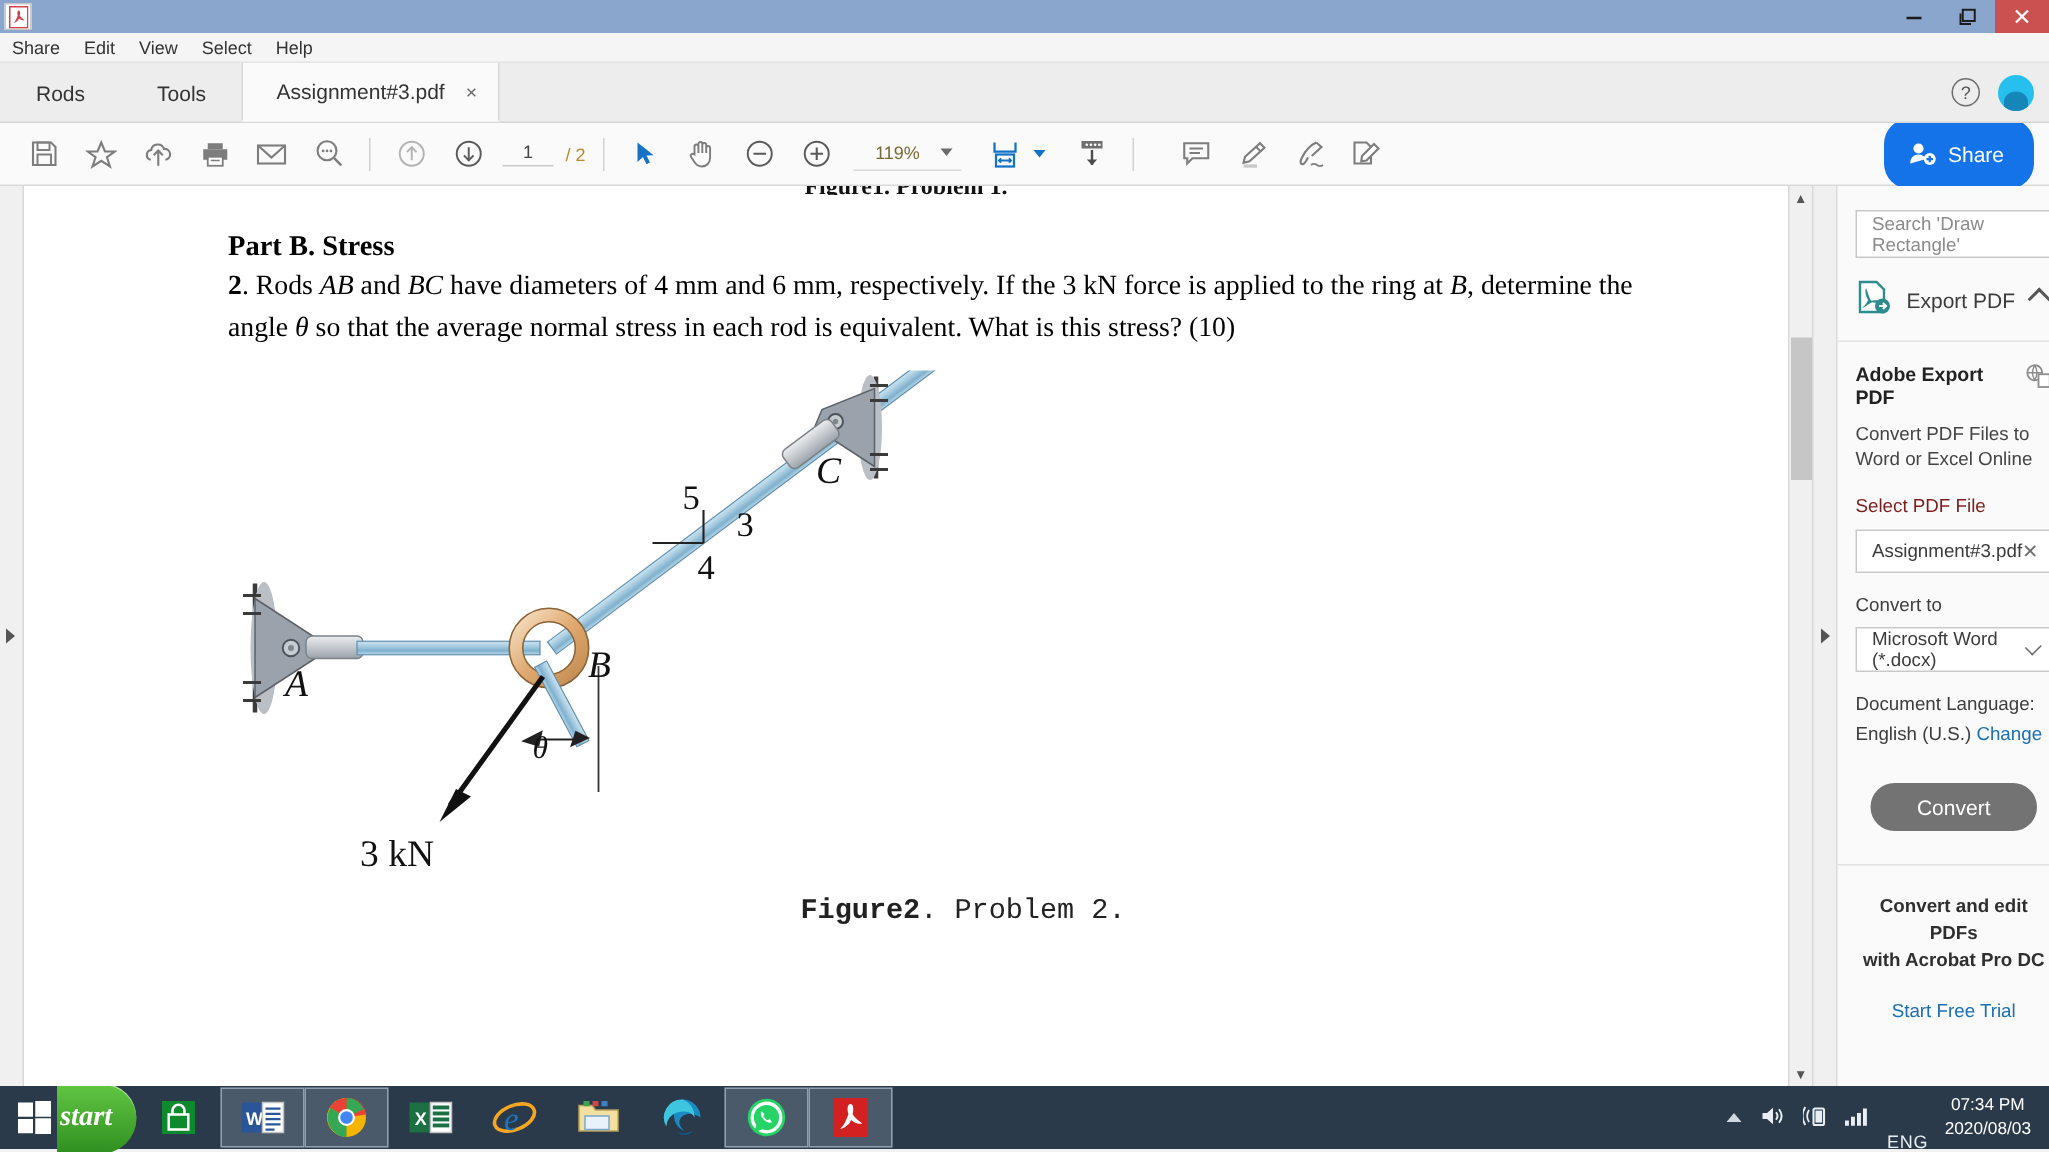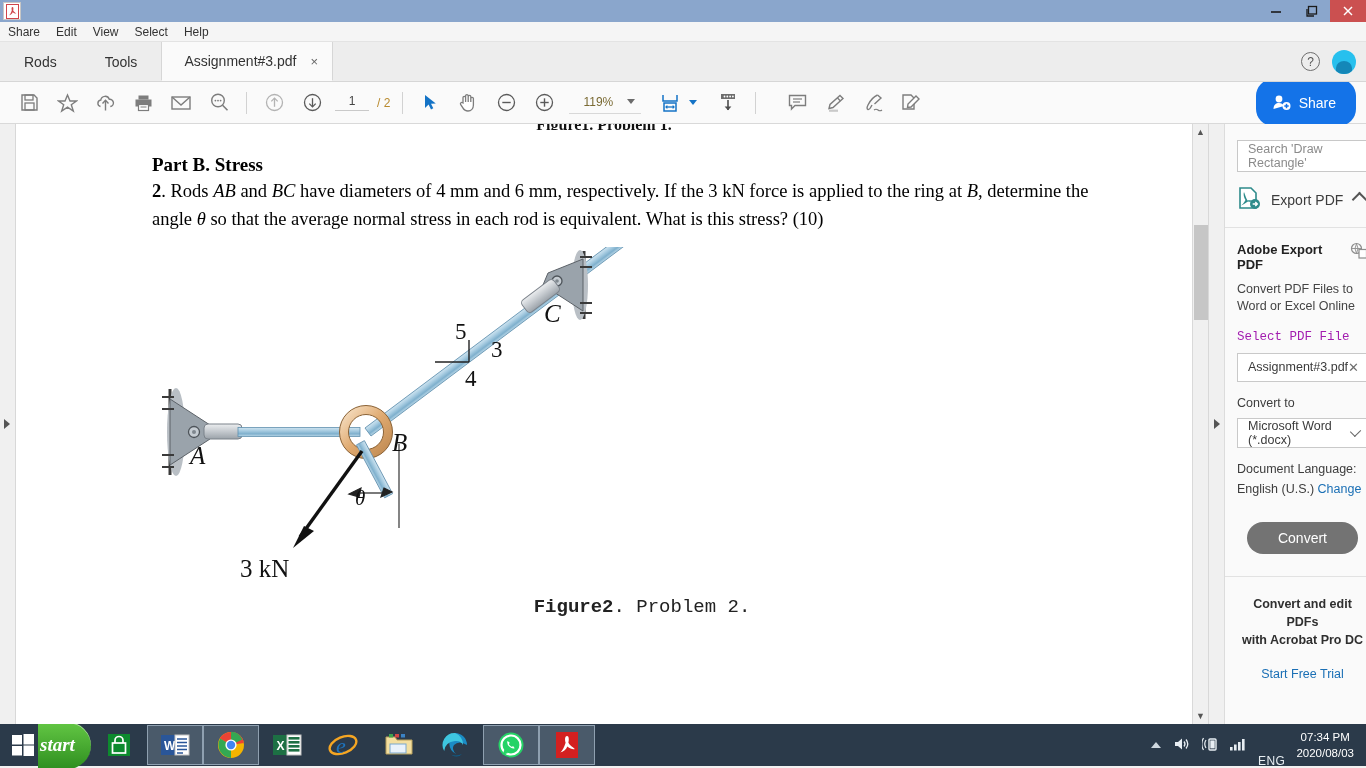--- a/index.html
+++ b/index.html
@@ -97,21 +97,21 @@
   .p-export{display:flex;align-items:center;gap:10px;padding:14px 12px;border-bottom:1px solid #e2e2e2;}
   .p-export .lbl{font-size:14px;color:#3c3c3c;flex:1;}
   .chev-up{width:11px;height:11px;border-left:2px solid #555;border-top:2px solid #555;
      transform:rotate(45deg);margin-right:3px;}
   .chev-dn{width:9px;height:9px;border-right:1.6px solid #666;border-bottom:1.6px solid #666;
      transform:rotate(45deg);margin-bottom:3px;}
   .p-sec{padding:14px 12px 0 12px;}
   .p-title{display:flex;align-items:flex-start;}
   .p-title .t{font-size:13px;font-weight:bold;color:#222;flex:1;}
   .p-desc{font-size:12.5px;color:#444;line-height:1.38;margin-top:9px;}
-  .p-link{font-size:12.5px;color:#a21caf;margin-top:14px;display:inline-block;font-family:Liberation Mono, monospace;}
+  .p-link{font-size:12.5px;color:#7f1d1d;margin-top:14px;display:inline-block;}
   .p-field{margin-top:9px;height:29px;border:1px solid #c9c9c9;background:#fff;display:flex;
     align-items:center;padding:0 8px 0 10px;font-size:12.5px;color:#3b3b3b;}
   .p-field .x{margin-left:auto;color:#6d6d6d;font-size:13px;}
   .p-label{font-size:12.5px;color:#3d3d3d;margin-top:14px;}
   .p-select{margin-top:8px;height:30px;border:1px solid #c9c9c9;background:#fff;display:flex;
     align-items:center;padding:0 8px 0 10px;font-size:12.5px;color:#3b3b3b;}
   .p-lang{font-size:12.5px;color:#3d3d3d;margin-top:6px;}
   .p-lang a{color:#1a6fb5;}
   .p-convert{margin:26px 10px 0 10px;height:32px;background:#737373;color:#fff;border-radius:16px;
     display:flex;align-items:center;justify-content:center;font-size:14px;}

